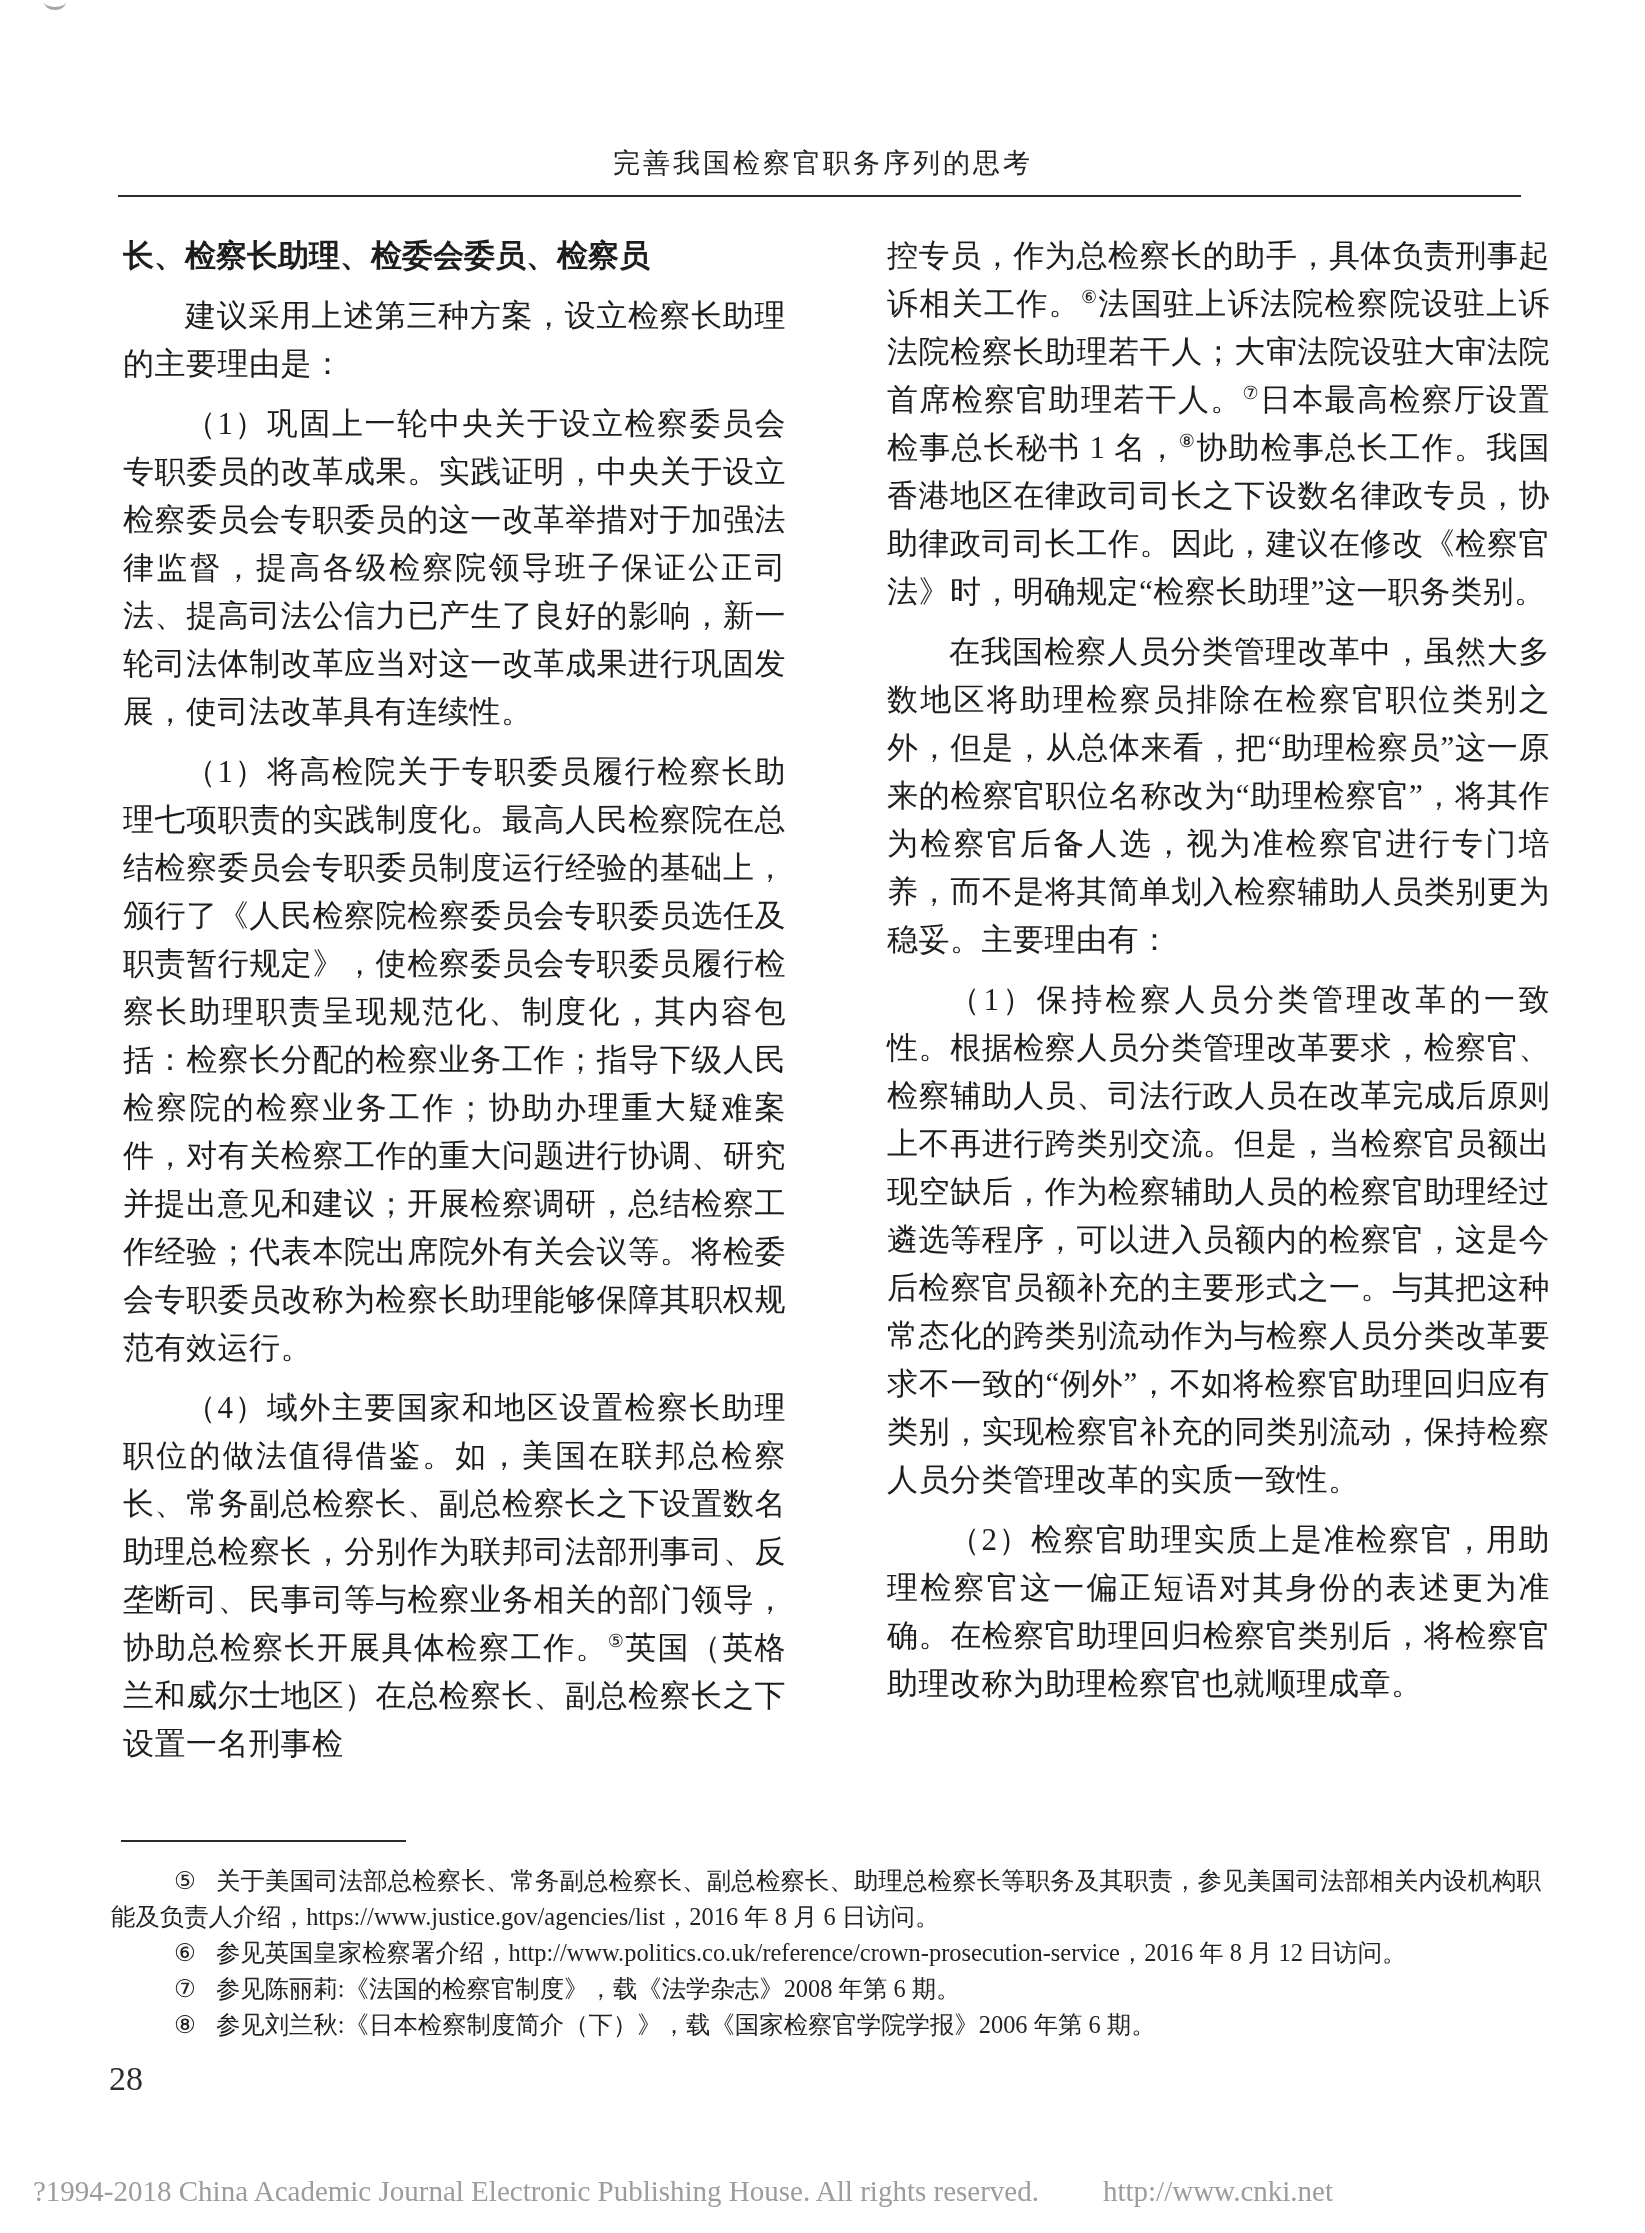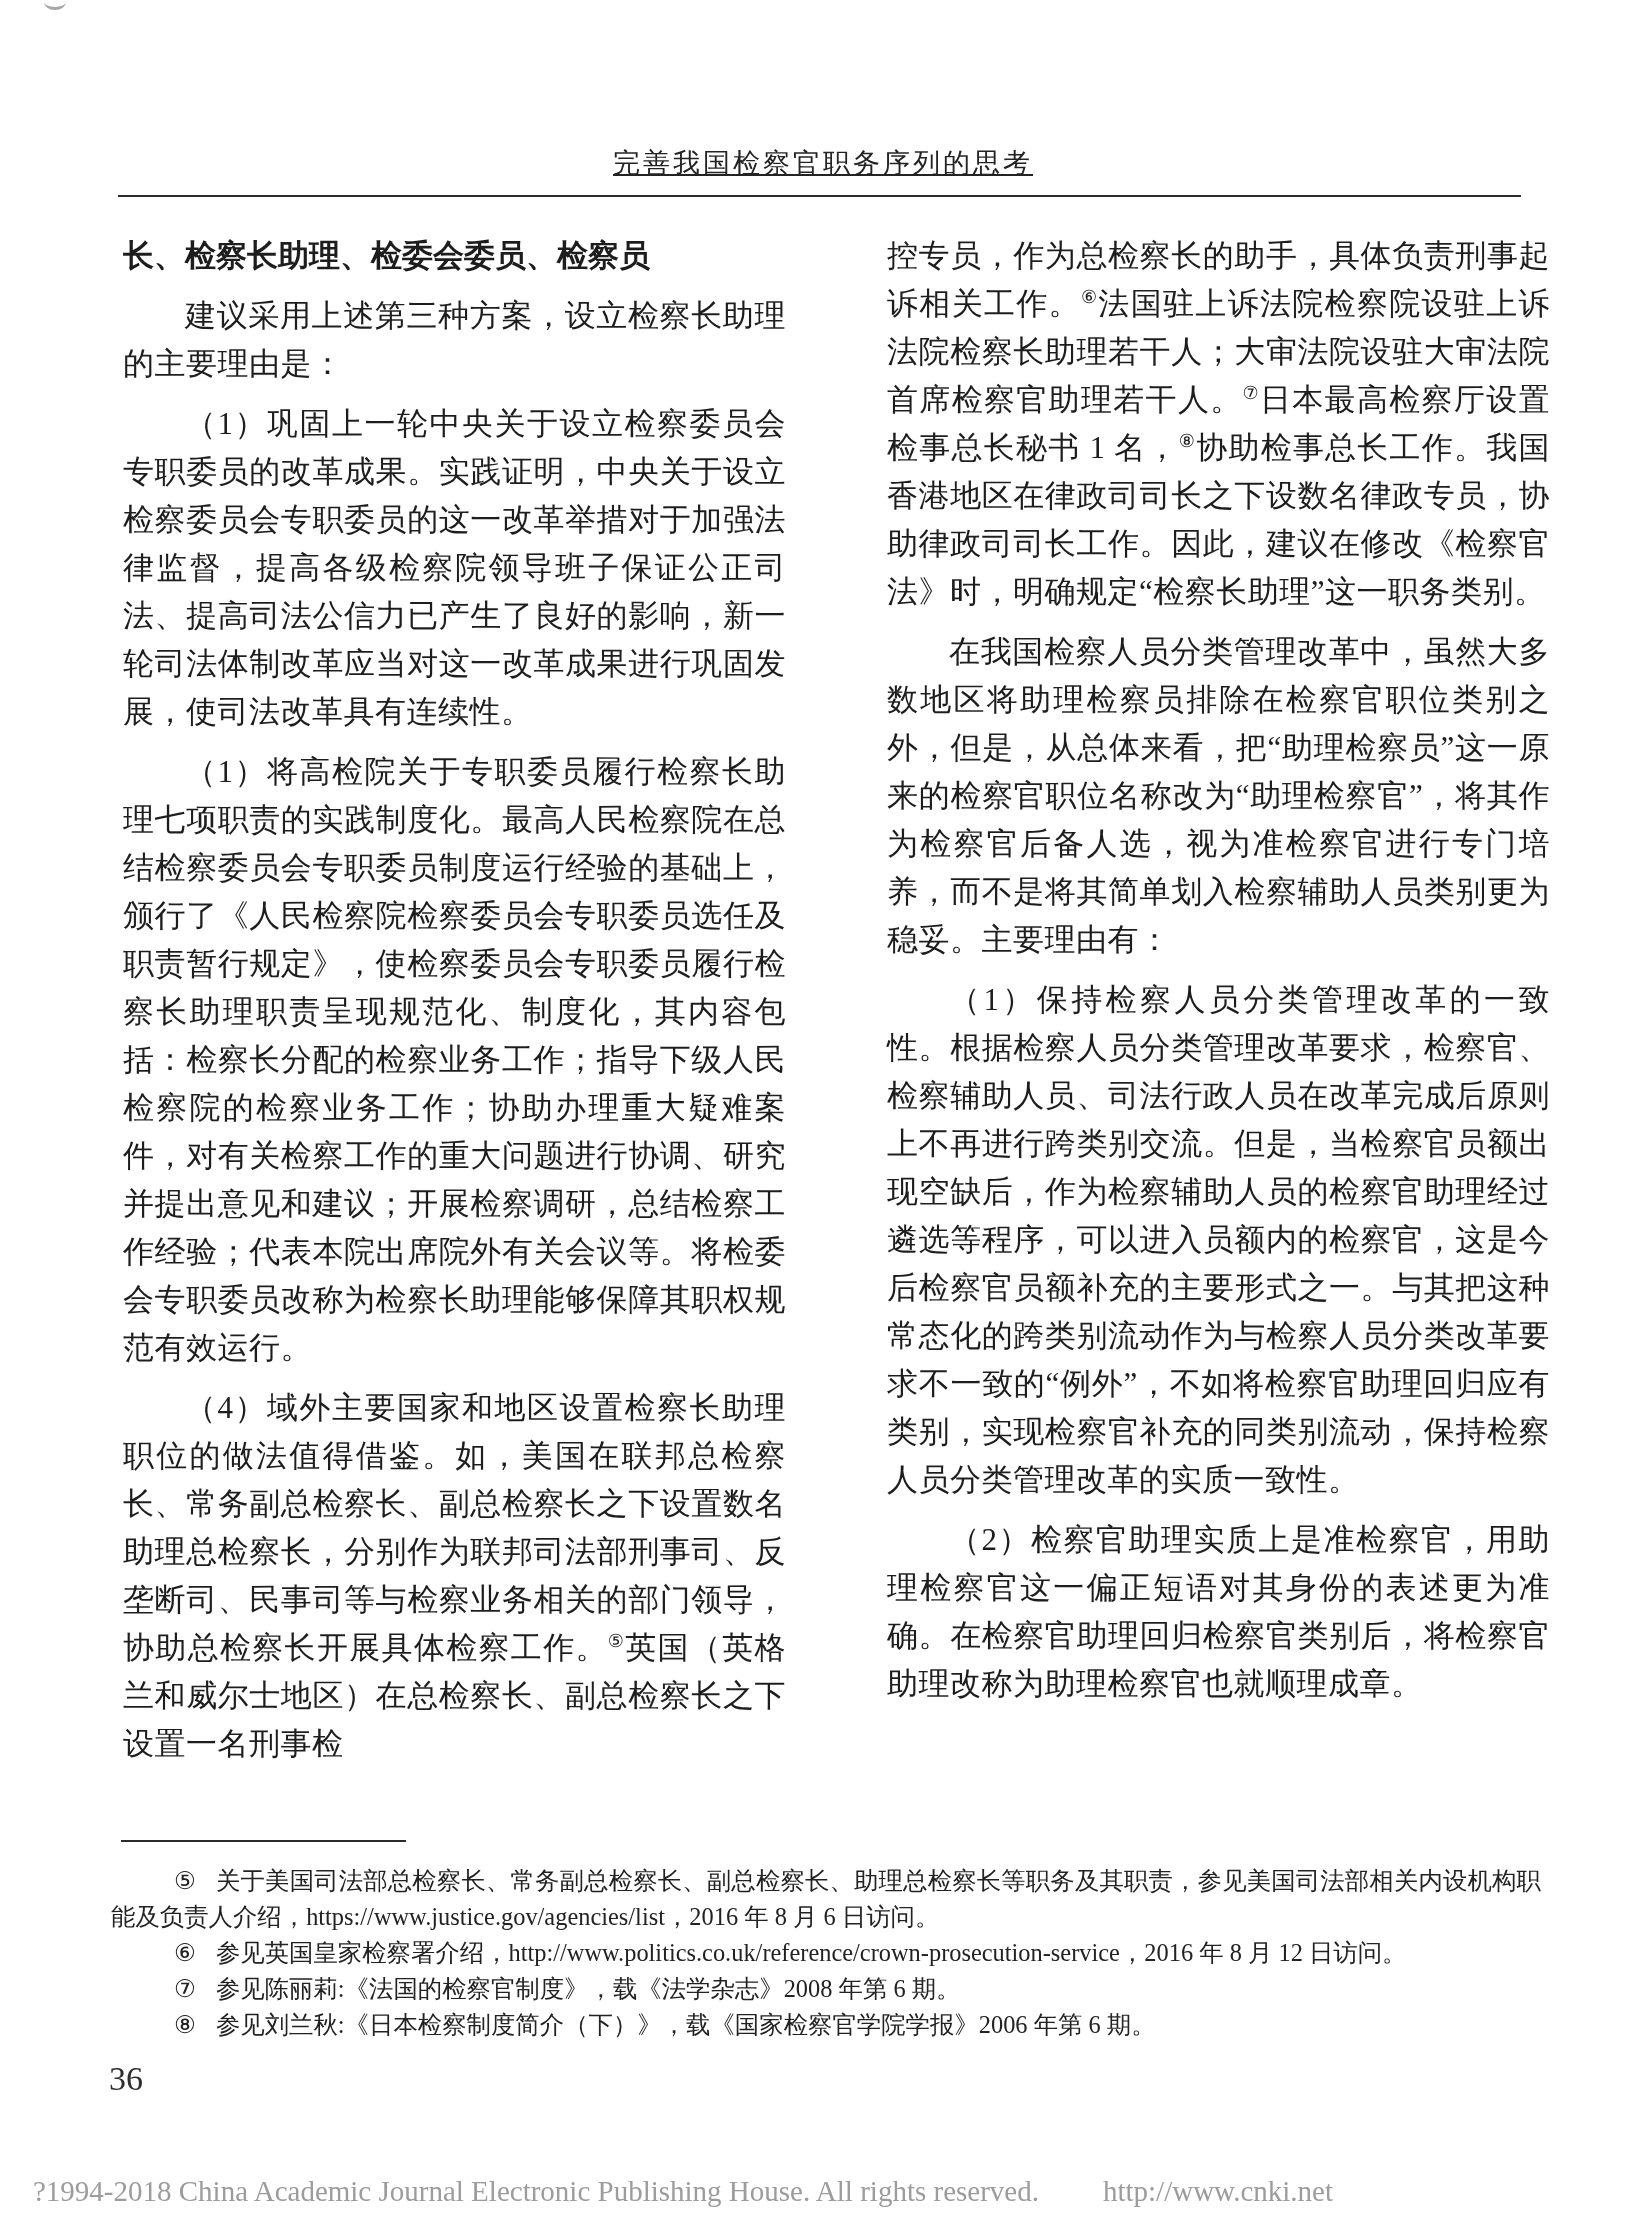--- a/index.html
+++ b/index.html
@@ -23,21 +23,20 @@
     opacity: .8;
   }
   .header-title {
     position: absolute;
     top: 145px; left: 0;
     width: 100%;
     text-align: center;
     font-size: 27px;
     letter-spacing: 3px;
     color: #232323;
-    text-decoration: underline;
   }
   .header-rule {
     position: absolute;
     top: 195px; left: 118px;
     width: 1403px; height: 2px;
     background: #2b2b2b;
   }
   .col {
     position: absolute;
     top: 220px;
@@ -131,20 +130,20 @@
       <span class="fn-marker">⑥</span><span>参见英国皇家检察署介绍，http://www.politics.co.uk/reference/crown-prosecution-service，2016 年 8 月 12 日访问。</span>
     </p>
     <p>
       <span class="fn-marker">⑦</span><span>参见陈丽莉:《法国的检察官制度》，载《法学杂志》2008 年第 6 期。</span>
     </p>
     <p>
       <span class="fn-marker">⑧</span><span>参见刘兰秋:《日本检察制度简介（下）》，载《国家检察官学院学报》2006 年第 6 期。</span>
     </p>
   </div>
 
-  <div class="page-number">36</div>
+  <div class="page-number">28</div>
 
   <div class="footer-line">
     <span>?1994-2018 China Academic Journal Electronic Publishing House. All rights reserved.</span><span class="footer-url">http://www.cnki.net</span>
   </div>
 
 </div>
 
 
 </body></html>

